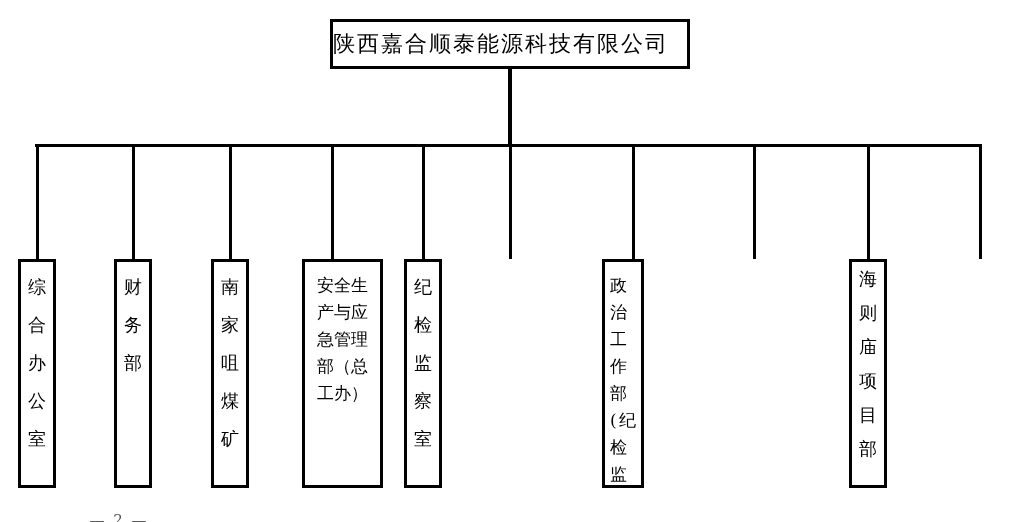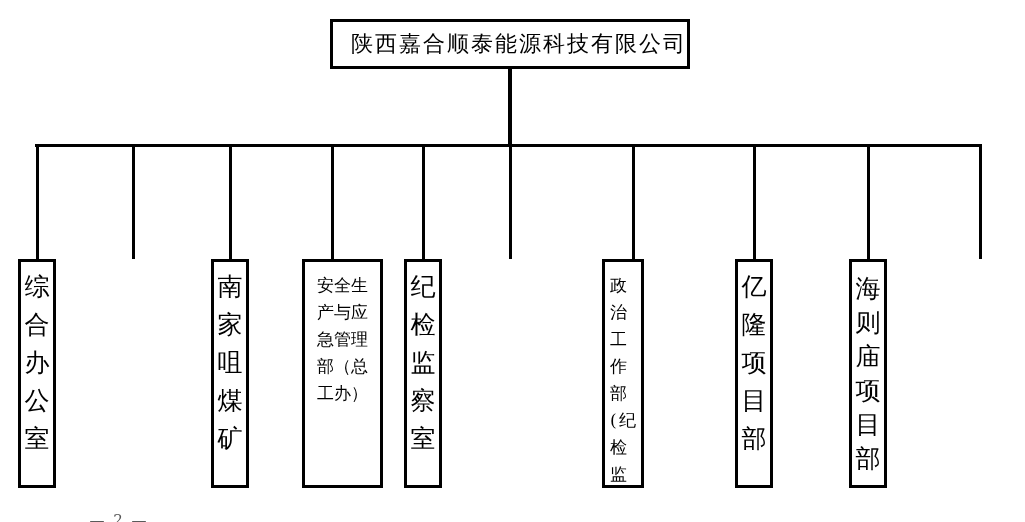--- a/index.html
+++ b/index.html
@@ -19,21 +19,21 @@
   .root-box {
     position: absolute;
     left: 330px;
     top: 19px;
     width: 360px;
     height: 50px;
     border: 3px solid #000000;
     box-sizing: border-box;
     display: flex;
     align-items: center;
-    justify-content: flex-end;
+    justify-content: flex-start;
     font-size: 22px;
     letter-spacing: 2px;
     background: #ffffff;
   }
   .line {
     position: absolute;
     background: #000000;
   }
   .root-drop {
     left: 508px;
@@ -52,42 +52,42 @@
     width: 3px;
     height: 112px;
   }
   .dept-box {
     position: absolute;
     top: 259px;
     height: 229px;
     border: 3px solid #000000;
     box-sizing: border-box;
     background: #ffffff;
-    font-size: 25px;
+    font-size: 18px;
     line-height: 38px;
     text-align: center;
     word-break: break-all;
     overflow: hidden;
     padding: 6px 0 0 0;
   }
   .dept-box.std { width: 38px; }
   .dept-box.wide {
     width: 81px;
     font-size: 17px;
     line-height: 27px;
     padding: 10px 5px 0 5px;
   }
   .dept-box.justify {
     width: 42px;
     text-align: justify;
     text-align-last: justify;
   }
   .dept-box.tight {
     line-height: 34px;
-    padding-top: 10px;
+    padding-top: 0;
   }
   .page-number {
     position: absolute;
     left: 84px;
     top: 511px;
     width: 70px;
     text-align: center;
     font-size: 15px;
     color: #555555;
     letter-spacing: 2px;
@@ -111,30 +111,30 @@
   <div class="line drop" style="left:331px"></div>
   <div class="line drop" style="left:422px"></div>
   <div class="line drop" style="left:509px"></div>
   <div class="line drop" style="left:632px"></div>
   <div class="line drop" style="left:753px"></div>
   <div class="line drop" style="left:867px"></div>
   <div class="line drop" style="left:979px"></div>
 
   <div class="dept-box std" style="left:18px">综合办公室</div>
 
+  <div class="dept-box std" style="left:114px">财务部</div>
 
   <div class="dept-box std" style="left:211px">南家咀煤矿</div>
 
   <div class="dept-box wide" style="left:302px">安全生产与应急管理部（总工办）</div>
 
   <div class="dept-box std" style="left:404px">纪检监察室</div>
 
 
   <div class="dept-box wide justify" style="left:602px">政治工作部(纪检监察室、工会办)</div>
 
-  <div class="dept-box std" style="left:735px">亿隆项目部</div>
 
   <div class="dept-box std tight" style="left:849px">海则庙项目部</div>
 
 
   <div class="page-number">— 2 —</div>
 
 </div>
 
 </body></html>

